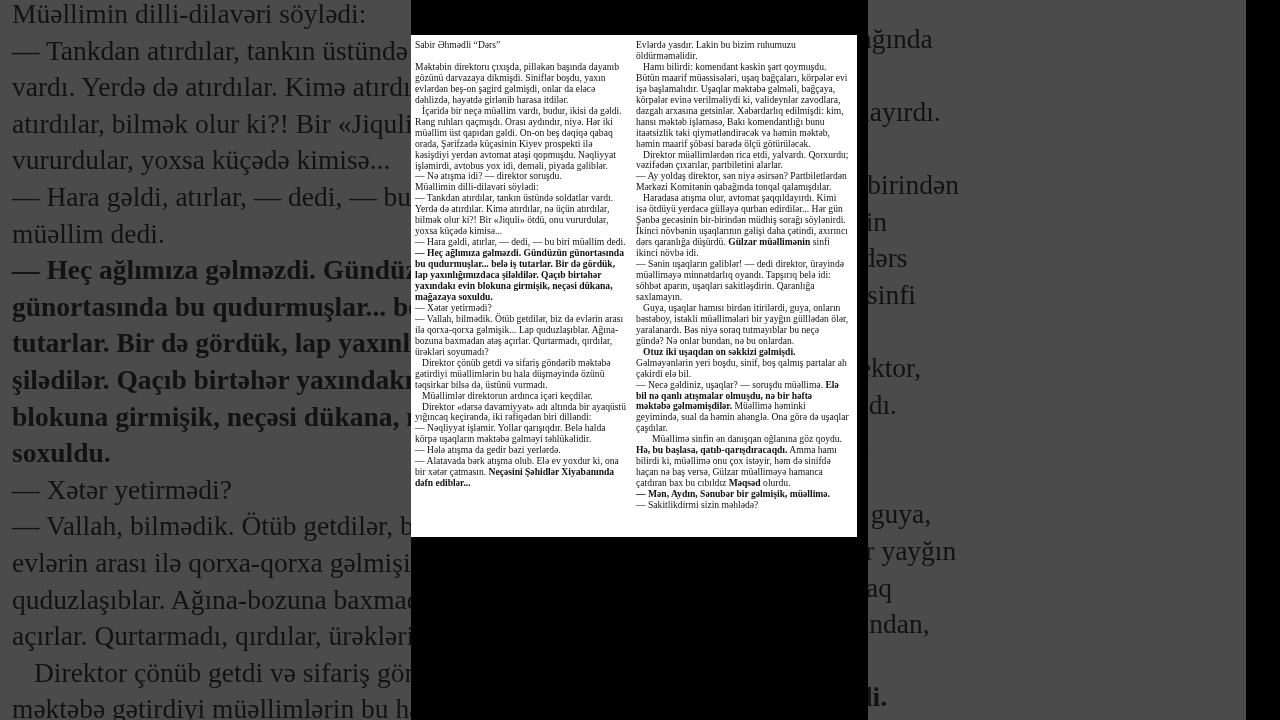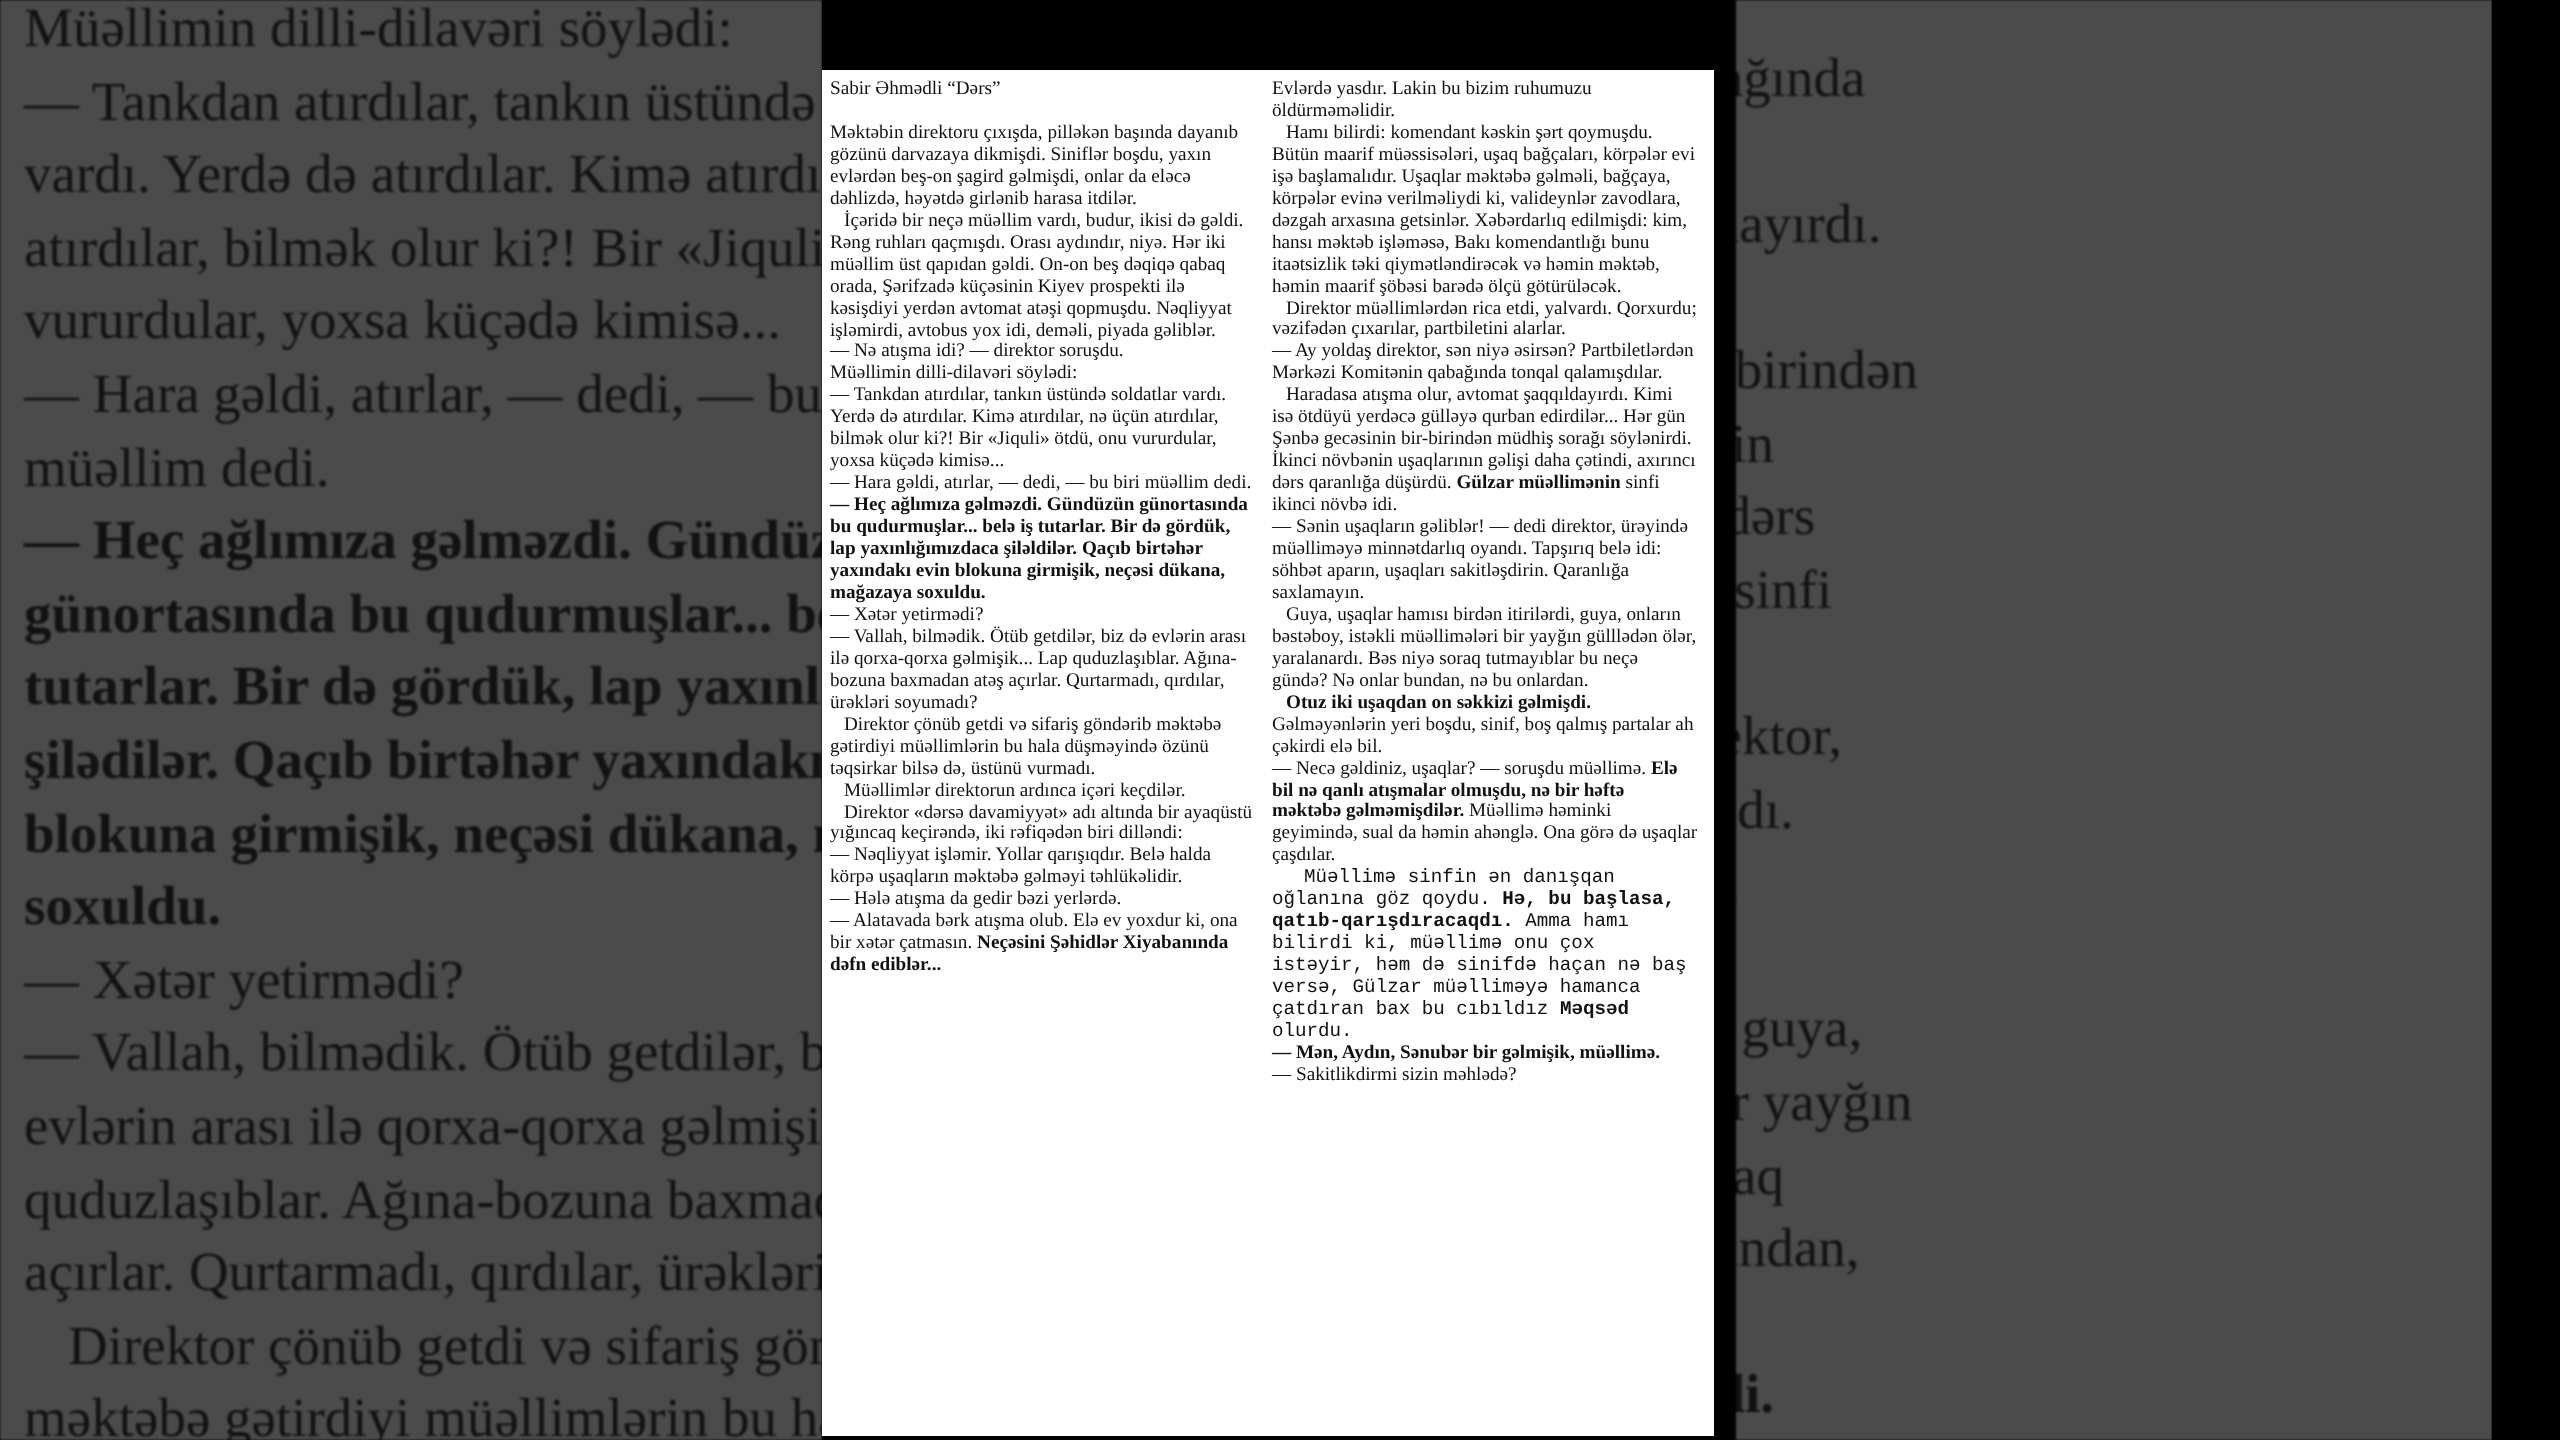--- a/index.html
+++ b/index.html
@@ -16,31 +16,31 @@
   .bg-left .bgtext { position: absolute; left: 12px; top: -4px; width: 900px; }
   .bg-right .bgtext { position: absolute; left: -440px; top: -16px; width: 900px; }
   .bgtext .ln { white-space: nowrap; display: block; }
   .bgtext .b { font-weight: bold; }
   .bgtext .ind { padding-left: 22px; }
 
   .center-band { position: absolute; left: 411px; top: 0; width: 457px; height: 720px; background: #000; }
   .right-edge { position: absolute; left: 1246px; top: 0; width: 34px; height: 720px; background: #000; }
 
   .page {
-    position: absolute; left: 411px; top: 35px; width: 446px; height: 683px;
+    position: absolute; left: 411px; top: 35px; width: 446px; height: 502px;
     background: #fff; color: #111;
     font-size: 9.6px; line-height: 10.95px;
   }
   .col { position: absolute; top: 5px; width: 213px; }
   .col-left { left: 4px; }
   .col-right { left: 225px; }
   .title { display: block; margin-bottom: 11px; white-space: nowrap; }
   .p { display: block; }
   .p.indent { text-indent: 7px; }
-  .p.indent3 { text-indent: 16px; font-family: Liberation Mono, monospace; }
+  .p.indent3 { text-indent: 16px; }
   .bold { font-weight: bold; margin-top: 19px; }
 </style>
 </head>
 <body>
 
 <div class="bg-left">
   <div class="bgtext" id="bg-left-text">
       <span class="ln">Müəllimin dilli-dilavəri söylədi:</span>
       <span class="ln">— Tankdan atırdılar, tankın üstündə soldatlar</span>
       <span class="ln">vardı. Yerdə də atırdılar. Kimə atırdılar, nə üçün</span>

